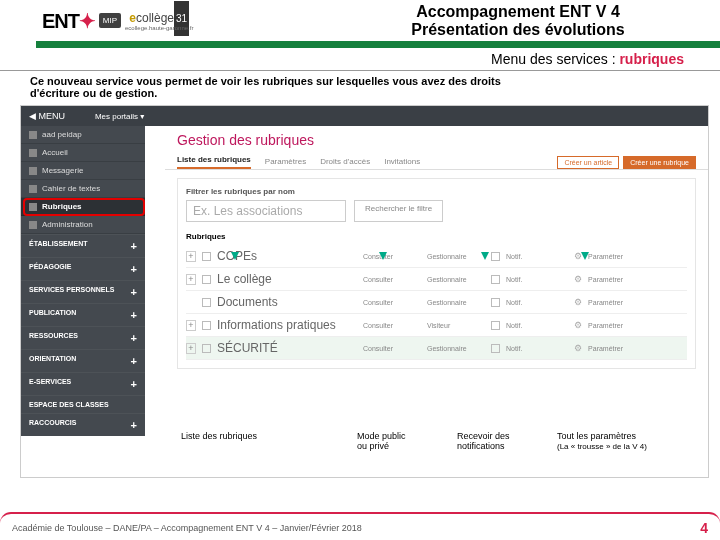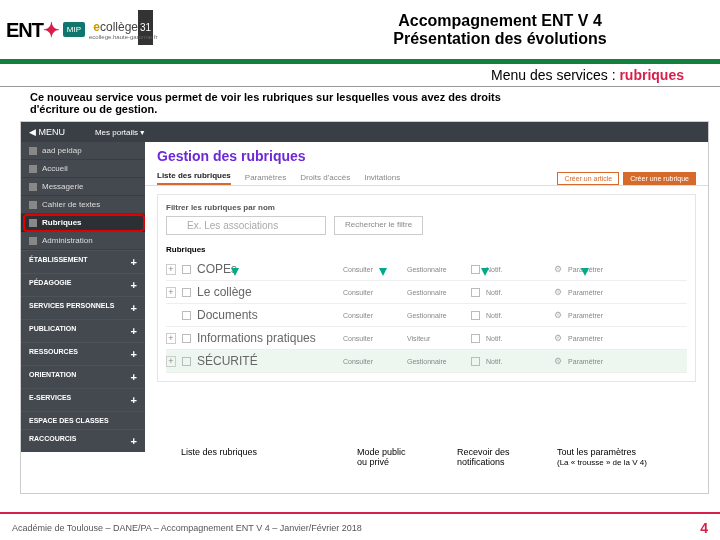--- a/index.html
+++ b/index.html
@@ -1,22 +1,22 @@
 <!DOCTYPE html>
 <html><head>
 <meta charset="utf-8">
 <style>
   * { box-sizing: border-box; margin: 0; padding: 0; }
   body { width: 720px; height: 540px; font-family: Arial, sans-serif; background: #fff; overflow: hidden; position: relative; }
   
-  .slide-header { display: flex; align-items: center; border-bottom: 5px solid #15803d; height: 64px; }
+  .slide-header { display: flex; align-items: center; border-bottom: 7px solid #15803d; height: 48px; margin-left: 36px; }
   .logos { display: flex; align-items: center; gap: 4px; padding: 0 6px; width: 280px; }
   .logo-ent { font-weight: 900; font-size: 20px; letter-spacing: -1px; }
   .logo-ent .red { color: #d6204b; }
-  .logo-mip { background: #0f766e; color: #fff; font-size: 8px; padding: 3px 4px; border-radius: 2px; display: inline-block; }
+  .logo-mip { background: #404040; color: #fff; font-size: 8px; padding: 3px 4px; border-radius: 2px; display: inline-block; }
   .logo-ecollege { display: inline-flex; flex-direction: column; align-items: center; }
   .logo-ecollege .top { font-size: 12px; }
   .logo-ecollege .top .e { color: #c49a00; font-weight: bold; }
   .logo-ecollege .top .college { color: #444; }
   .logo-ecollege .top .n { background: #333; color: #fff; padding: 12px 2px; font-size: 10px; }
   .logo-ecollege .sub { font-size: 6px; color: #666; }
   .titles { flex: 1; text-align: center; }
   .titles .t1 { font-size: 16px; font-weight: bold; }
   .titles .t2 { font-size: 16px; font-weight: bold; }
   
@@ -26,62 +26,62 @@
   .intro { padding: 4px 20px 4px 30px; font-size: 11px; }
   .intro b { font-weight: bold; text-align: center; }
   
   .screenshot { margin: 2px 11px 0 20px; border: 1px solid #ccc; height: 373px; position: relative; overflow: hidden; font-size: 9px; }
   
   .app-topbar { background: #3a3f45; color: #fff; height: 20px; display: flex; align-items: center; padding: 0 8px; font-size: 9px; }
   .app-topbar .menu-btn { margin-right: 30px; }
   .app-topbar .center { flex: 1; font-weight: 500; }
   .app-topbar .right { font-size: 8px; }
   
-  .app-body { display: flex; height: 310px; }
+  .app-body { display: flex; height: 310px; gap: 20px; }
   .sidebar { width: 124px; background: #44494f; color: #ddd; font-size: 8px; }
   .side-item { padding: 4px 8px; display: flex; align-items: center; gap: 5px; border-bottom: 1px solid rgba(0,0,0,0.15); }
   .side-item.active { background: #2c3034; color: #fff; }
   .side-item .dot { width: 8px; height: 8px; background: #888; display: inline-block; }
   .side-section { padding: 5px 8px; font-size: 7px; font-weight: bold; color: #fff; display: flex; justify-content: space-between; border-top: 1px solid rgba(255,255,255,0.05); }
   .side-section .plus { color: #fff; font-size: 11px; }
   .red-box { position: absolute; border: 2px solid #e30000; border-radius: 4px; left: 2px; top: 92px; width: 122px; height: 18px; pointer-events: none; }
   
   .main { flex: 1; background: #fff; position: relative; }
-  .main-title { color: #6d28d9; font-size: 14px; padding: 6px 12px 2px; font-weight: 700; }
+  .main-title { color: #be185d; font-size: 14px; padding: 6px 12px 2px; font-weight: 400; }
   .tabs { display: flex; gap: 14px; padding: 2px 12px 0; border-bottom: 1px solid #ddd; font-size: 8px; align-items: flex-end; }
   .tab { padding: 3px 0; color: #888; }
   .tab.active { color: #222; font-weight: bold; border-bottom: 2px solid #d66a2a; }
   .tab-buttons { margin-left: auto; display: flex; gap: 4px; }
   .tab-btn { border: 1px solid #d66a2a; color: #d66a2a; padding: 2px 6px; font-size: 7px; background: #fff; }
   .tab-btn.fill { background: #d66a2a; color: #fff; }
   
   .panel { margin: 8px 12px; border: 1px solid #e5e5e5; padding: 8px; }
   .filter-lbl { font-size: 8px; color: #555; margin-bottom: 4px; font-weight: bold; }
   .filter-row { display: flex; gap: 8px; margin-bottom: 10px; }
-  .filter-input { border: 1px solid #ccc; padding: 3px 20px; font-size: 10px; width: 160px; color: #aaa; }
+  .filter-input { border: 1px solid #ccc; padding: 3px 6px; font-size: 12px; width: 160px; color: #aaa; }
   .filter-btn { border: 1px solid #ccc; padding: 3px 10px; font-size: 8px; color: #888; background: #fff; }
   
   .rub-title { font-size: 8px; font-weight: bold; margin-bottom: 4px; }
   .rub-row { display: flex; align-items: center; padding: 4px 0; border-bottom: 1px solid #eee; gap: 6px; }
   .rub-row .exp { font-size: 9px; color: #888; width: 10px; border: 1px solid #ccc; text-align: center; line-height: 9px; }
   .rub-row .cb { width: 9px; height: 9px; border: 1px solid #bbb; display: inline-block; }
   .rub-row .name { flex: 0 0 140px; font-size: 12px; color: #666; }
   .rub-row .col { flex: 0 0 58px; font-size: 7px; color: #888; }
   .rub-row .gear { color: #aaa; font-size: 9px; margin-left: 4px; }
   .highlight-row { background: #eef6f0; }
   
   .annotations { position: absolute; bottom: 26px; left: 160px; right: 12px; display: flex; font-size: 9px; color: #000; }
   .annot { text-align: left; }
   .annot.a1 { width: 176px; }
   .annot.a2 { width: 100px; }
   .annot.a3 { width: 100px; }
   .annot.a4 { flex: 1; }
   .annot .small { font-size: 8px; }
   
-  .footer { position: absolute; bottom: 0; left: 0; right: 0; border-top: 2px solid #d6204b; display: flex; justify-content: space-between; align-items: center; padding: 6px 12px 4px; font-size: 9px; color: #555; }
+  .footer { position: absolute; bottom: 0; left: 0; right: 0; border-top: 2px solid #d6204b; display: flex; justify-content: space-between; align-items: center; padding: 6px 12px 4px; font-size: 9px; color: #555; border-radius: 11px; }
   .footer .pagenum { font-size: 14px; color: #d6204b; font-weight: bold; }
   
   .triangle-marker { width: 0; height: 0; border-left: 4px solid transparent; border-right: 4px solid transparent; border-top: 8px solid #0a8; position: absolute; pointer-events:none; }
 </style>
 </head>
 <body>
 
 <div class="slide-header">
   <div class="logos">
     <span class="logo-ent"><span>ENT</span><span class="red">✦</span></span>

